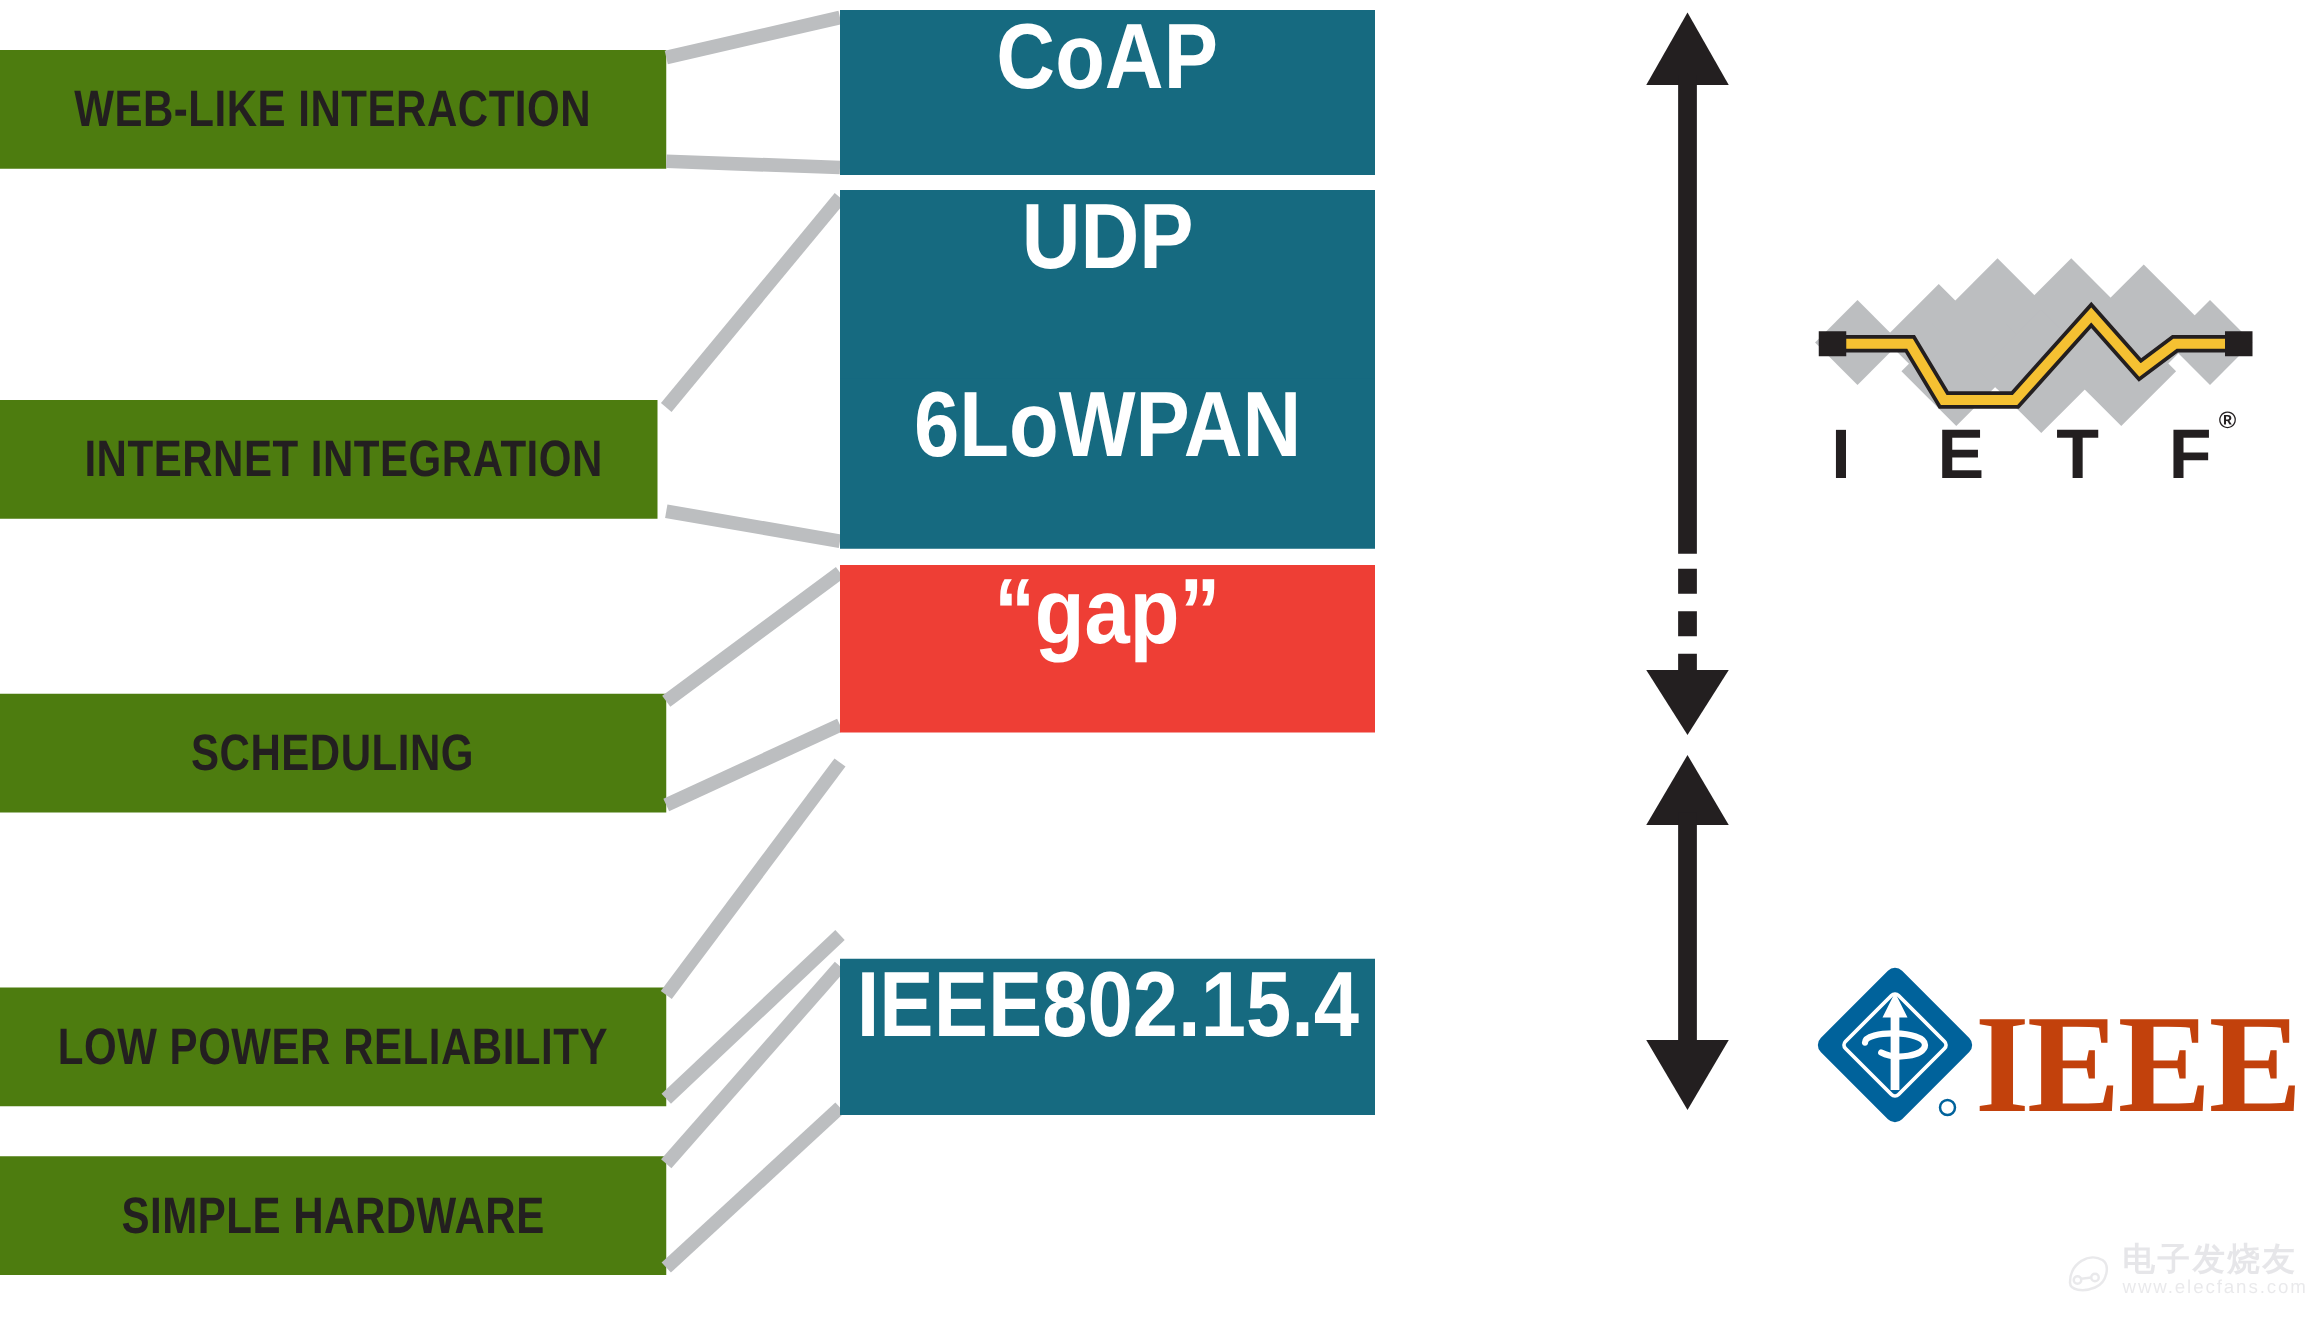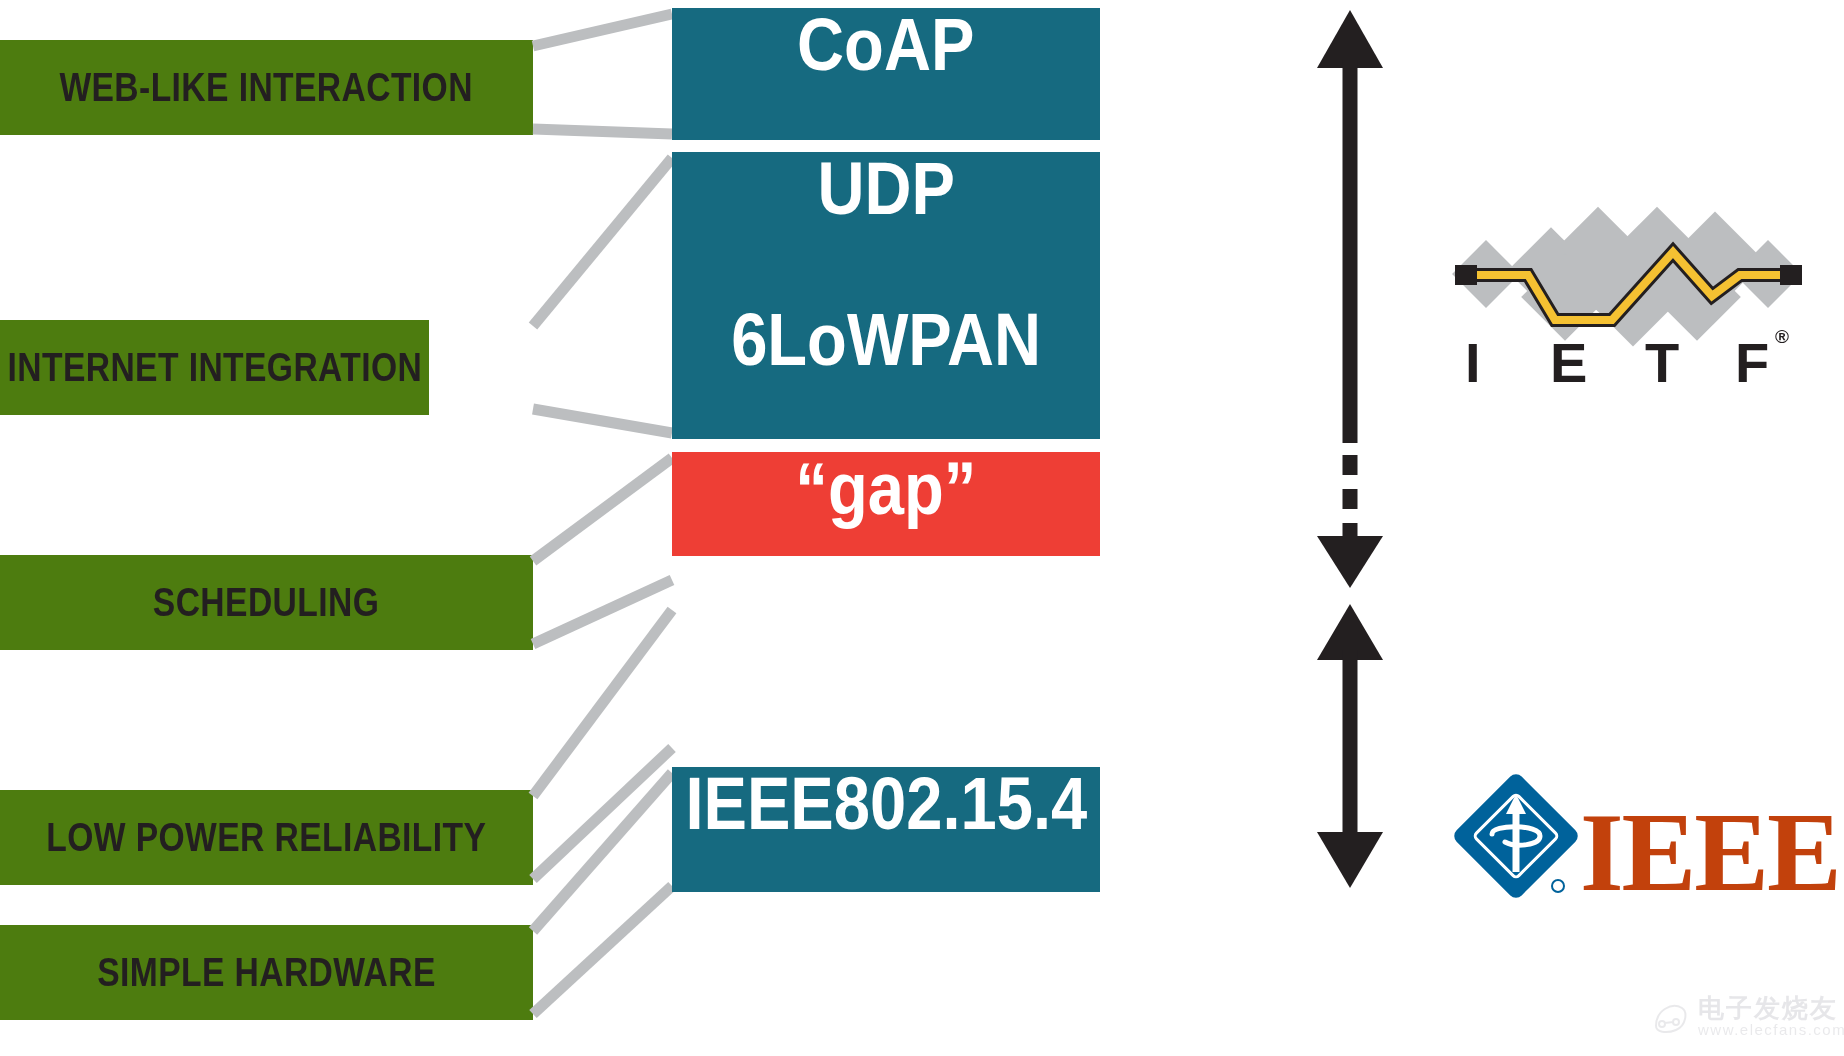--- a/index.html
+++ b/index.html
@@ -88,21 +88,21 @@
 </style>
 </head>
 <body>
 
 <div id="stage">
 
   <div class="req-bar" style="top:40px;height:95px;width:533px;">
     <span class="req-label" style="font-size:41px;">WEB-LIKE INTERACTION</span>
   </div>
 
-  <div class="req-bar" style="top:320px;height:95px;width:429px;">
+  <div class="req-bar" style="top:320px;height:95px;width:503px;padding-left:23px;">
     <span class="req-label" style="font-size:41px;">INTERNET INTEGRATION</span>
   </div>
 
   <div class="req-bar" style="top:555px;height:95px;width:533px;">
     <span class="req-label" style="font-size:41px;">SCHEDULING</span>
   </div>
 
   <div class="req-bar" style="top:790px;height:95px;width:533px;">
     <span class="req-label" style="font-size:41px;">LOW POWER RELIABILITY</span>
   </div>
@@ -177,21 +177,21 @@
   </div>
 
   <div class="stack-box" style="left:672px;top:152px;width:428px;height:166px;background:#166a80;">
     <span class="stack-label" style="font-size:74px;">UDP</span>
   </div>
 
   <div class="stack-box" style="left:672px;top:303px;width:428px;height:136px;background:#166a80;">
     <span class="stack-label" style="font-size:74px;">6LoWPAN</span>
   </div>
 
-  <div class="stack-box" style="left:672px;top:452px;width:428px;height:104px;background:#ee3e35;">
+  <div class="stack-box" style="left:672px;top:452px;width:428px;height:134px;background:#ee3e35;">
     <span class="stack-label" style="font-size:74px;">“gap”</span>
   </div>
 
 
   <div class="stack-box" style="left:672px;top:767px;width:428px;height:125px;background:#166a80;">
     <span class="stack-label" style="font-size:74px;">IEEE802.15.4</span>
   </div>
 
   <div class="logo-wrap" style="left:1455px;top:330px;width:350px;height:70px;">
     <span class="ietf-text" style="left:10px;top:0;font-size:56px;">I</span>

